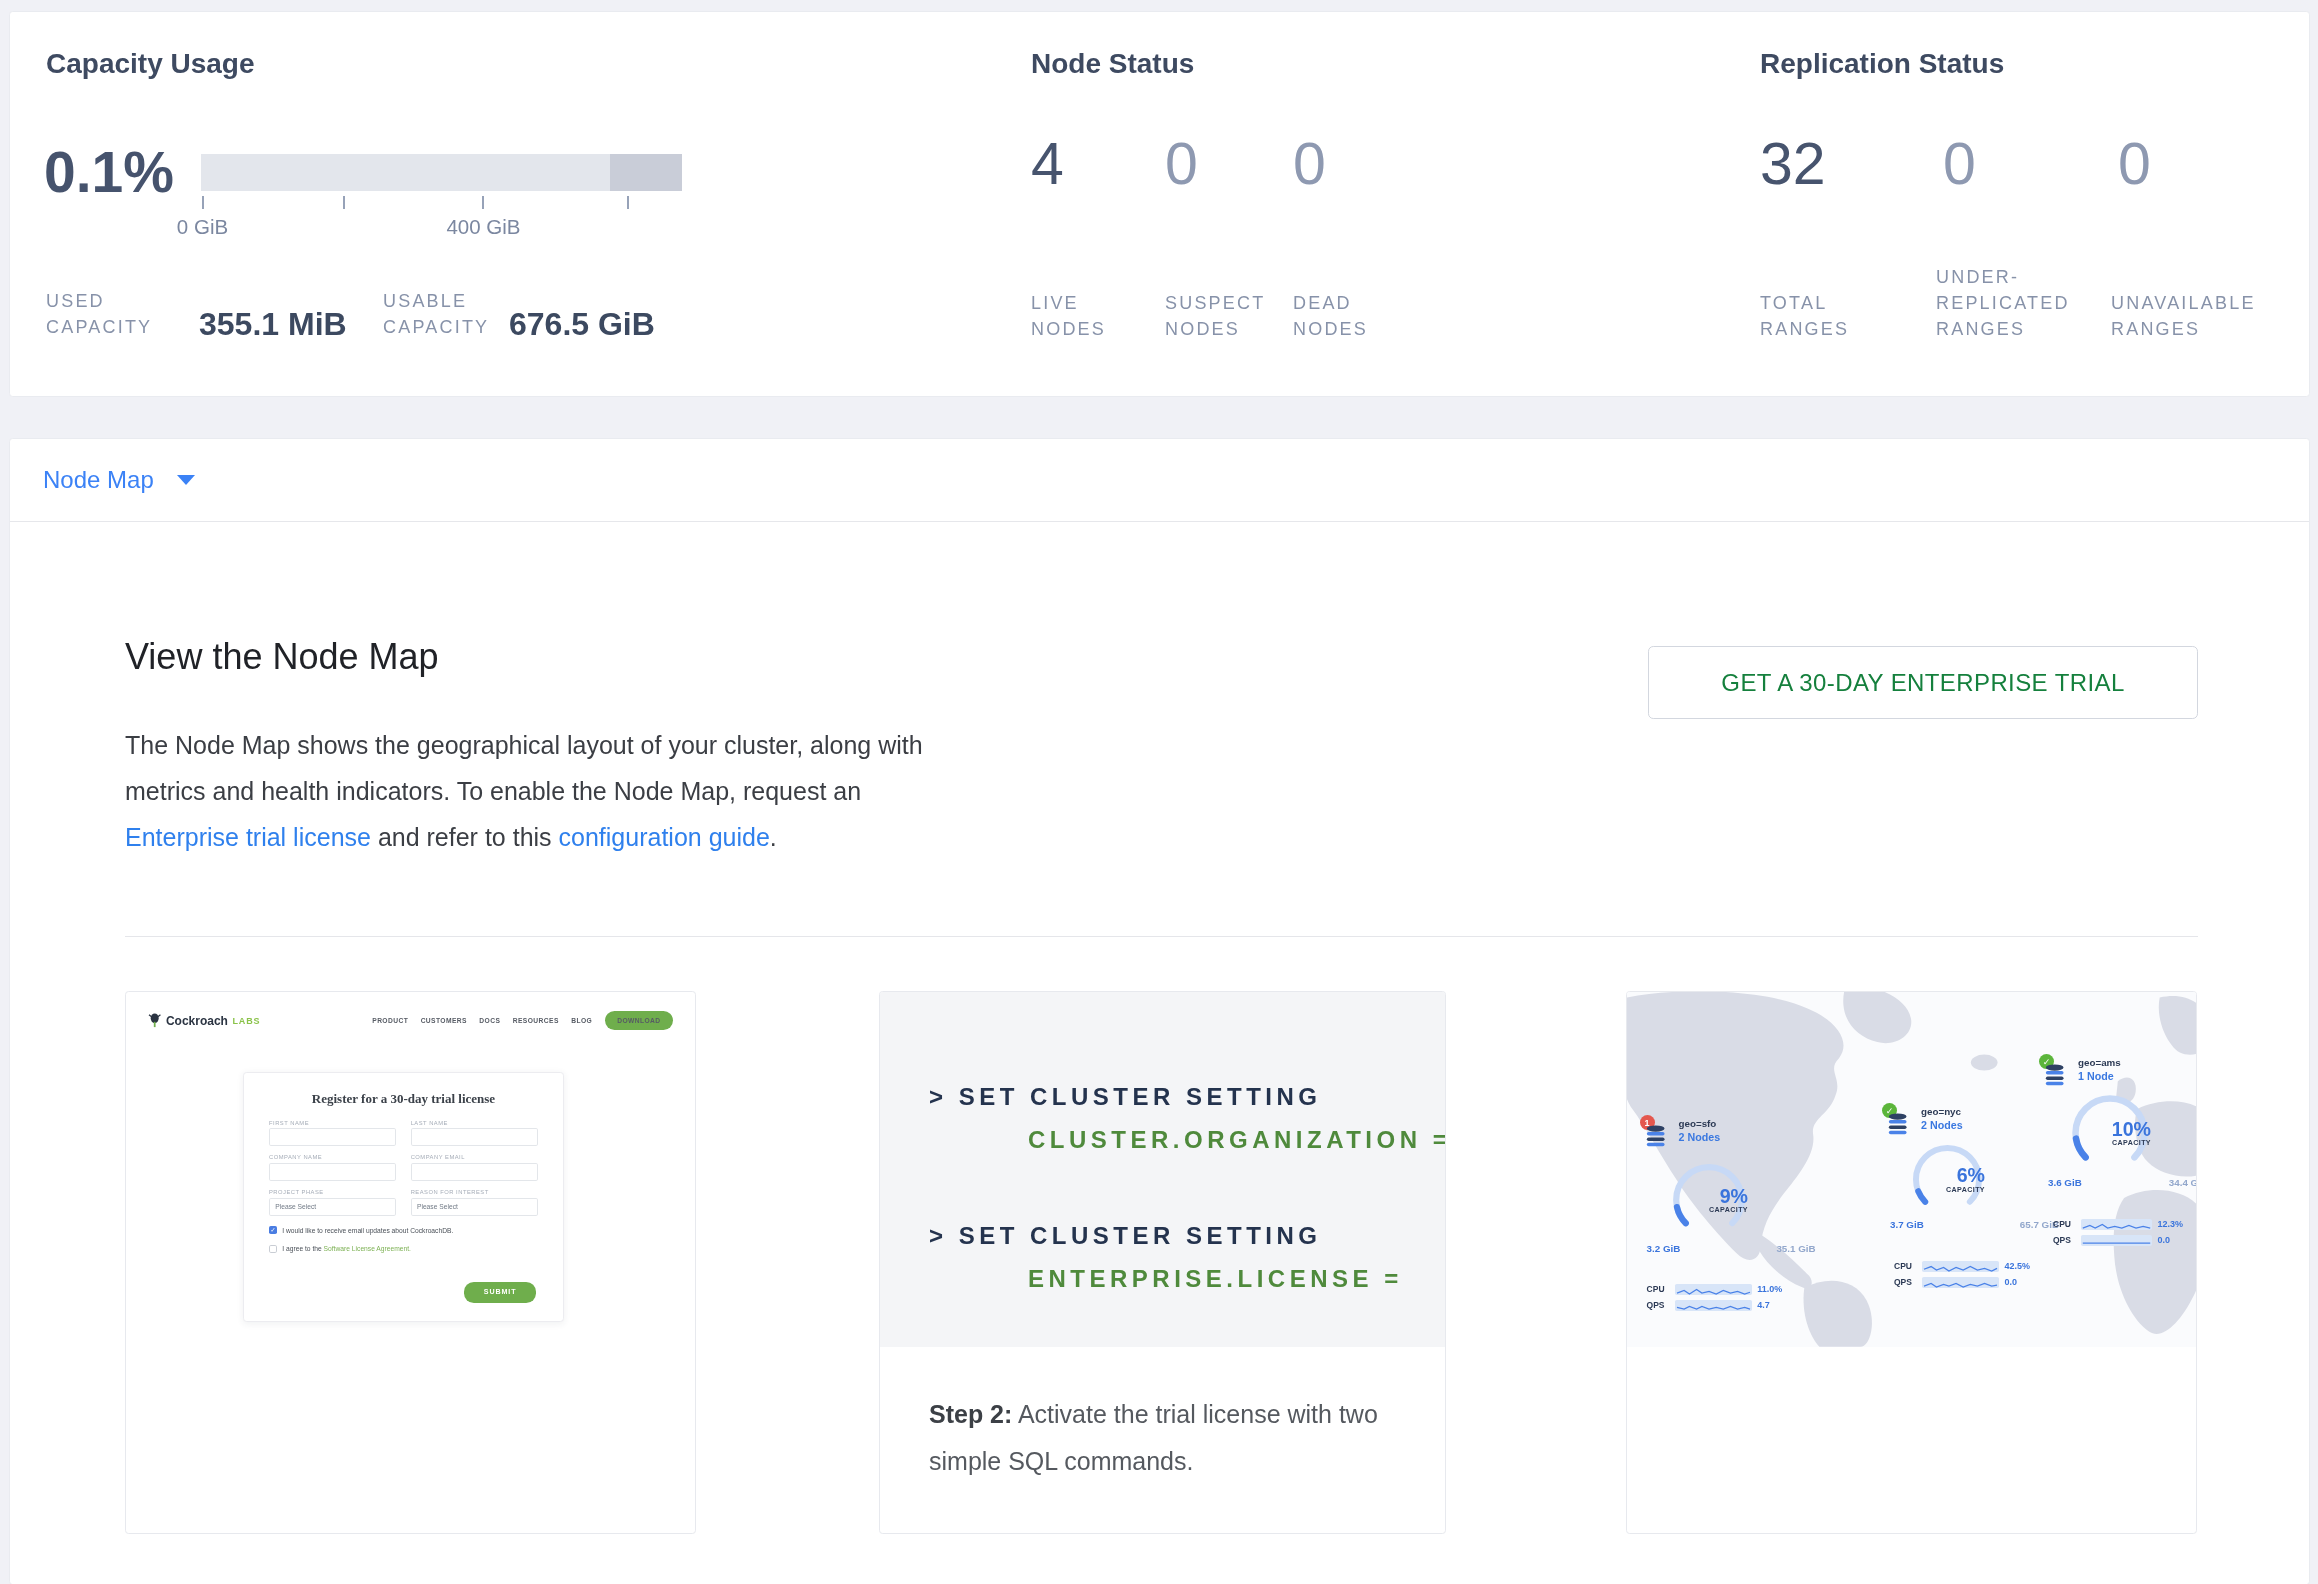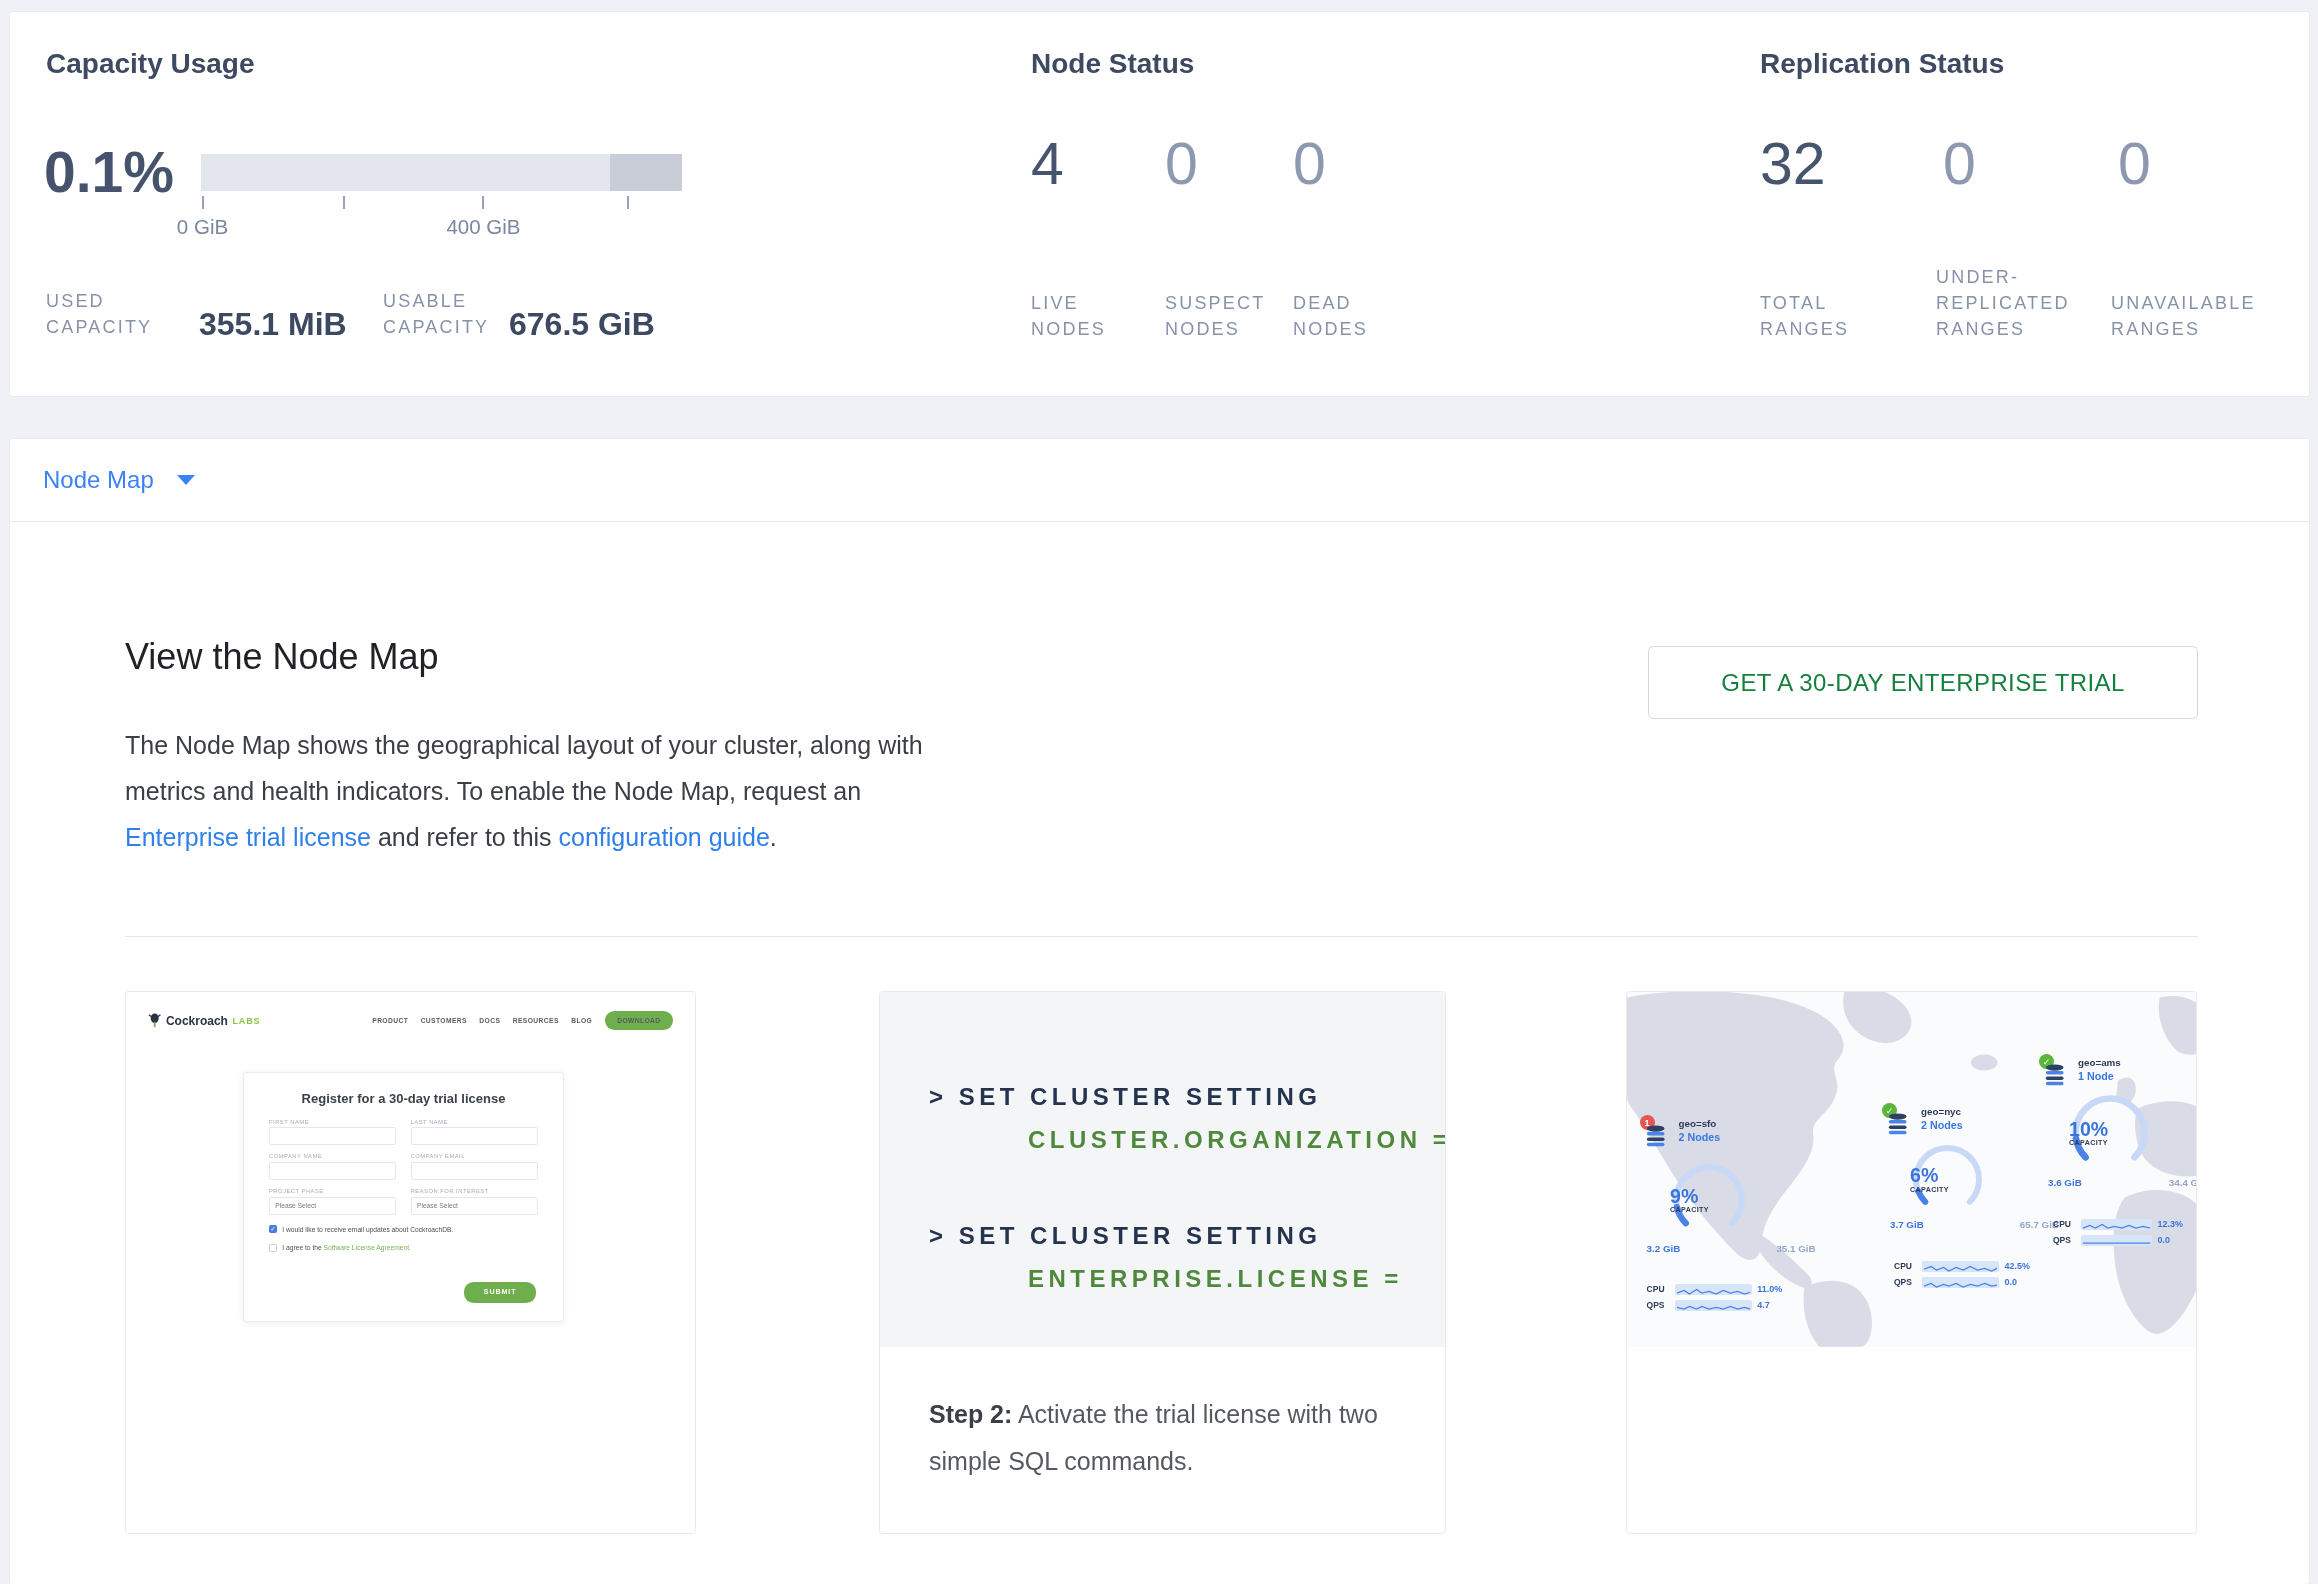--- a/index.html
+++ b/index.html
@@ -42,21 +42,21 @@
 
   
   .mock-head { position:absolute; left:22px; right:22px; top:12.5px; height:32px; display:flex; align-items:center; justify-content:space-between; }
   .mock-logo { display:flex; align-items:center; gap:4.5px; }
   .mock-brand { font-size:12px; font-weight:700; color:#2b3442; }
   .mock-brand-suffix { font-size:9px; font-weight:700; color:#8bc34a; letter-spacing:0.9px; }
   .mock-nav { display:flex; gap:12.5px; align-items:center; }
   .mock-nav span { font-size:6.7px; font-weight:700; color:#565b64; letter-spacing:0.4px; }
   .pill-btn { height:19.6px; padding:0 12.5px; border-radius:9.8px; background:#6fae4c; color:#fff; font-size:6.7px; font-weight:700; letter-spacing:0.9px; display:flex; align-items:center; }
   .mock-form { position:absolute; left:117px; top:80px; width:321px; height:250px; background:#fff; border:0.9px solid #ececf0; border-radius:3.6px; box-shadow:0 1.8px 7.1px rgba(40,50,70,.07); padding:18px 25px; }
-  .mock-form-title { text-align:center; font-size:13px; font-weight:600; color:#3b4149; margin-bottom:12.5px; }
+  .mock-form-title { text-align:center; font-size:13px; font-weight:600; color:#3b4149; margin-bottom:12.5px;font-family:Liberation Serif, serif; }
   .fgrid { display:grid; grid-template-columns:1fr 1fr; column-gap:14.3px; row-gap:8px; }
   .flabel { font-size:5.8px; color:#a6adb8; letter-spacing:0.5px; margin-bottom:2.7px; }
   .finput { height:18px; border:0.9px solid #e3e6ea; border-radius:1.8px; background:#fff; font-size:6.7px; color:#717a86; line-height:16px; padding-left:5.3px; }
   .cbrow { display:flex; align-items:center; gap:5.3px; margin-top:10.7px; }
   .cbox { width:8px; height:8px; border-radius:1.8px; flex:none; }
   .cbox.checked { background:#4a7de2; color:#fff; font-size:6.2px; line-height:8px; text-align:center; }
   .cbox.empty { border:0.9px solid #c9cdd4; background:#fff; }
   .cbtext { font-size:6.7px; color:#4a5058; }
   .greenlink { color:#7cb153; }
   .mock-submit { position:absolute; right:27px; bottom:18px; }
@@ -70,21 +70,21 @@
   
   .map-panel { position:absolute; left:0; top:0; width:100%; height:355px; background:#fafbfd; }
   .cluster { position:absolute; }
   .badge { position:absolute; width:15px; height:15px; border-radius:50%; color:#fff; font-size:9px; font-weight:700; display:flex; align-items:center; justify-content:center; }
   .badge.err { background:#e4574e; }
   .badge.ok { background:#5bb53b; }
   .cl-icon { position:absolute; left:5.3px; top:9.8px; }
   .cl-name { position:absolute; left:39px; top:2.7px; font-size:9.8px; font-weight:700; color:#2c3a55; white-space:nowrap; }
   .cl-nodes { position:absolute; left:39px; top:16px; font-size:10.7px; font-weight:700; color:#3a78e0; white-space:nowrap; }
   .gauge { position:absolute; }
-  .gauge-inner { position:absolute; inset:0; display:flex; flex-direction:column; align-items:flex-start; justify-content:center; }
+  .gauge-inner { position:absolute; inset:0; display:flex; flex-direction:column; align-items:flex-end; justify-content:center; }
   .gauge-pct { font-size:19.6px; font-weight:700; color:#3a74dc; line-height:1.05; }
   .gauge-cap { font-size:7.1px; font-weight:700; color:#2c3a55; letter-spacing:0.4px; }
   .gaugevals { position:absolute; display:flex; justify-content:space-between; width:169px; font-size:9.8px; font-weight:700; }
   .gv-used { color:#3a74dc; }
   .gv-total { color:#92a7cc; }
   .mrow { position:absolute; display:flex; align-items:center; gap:5.3px;margin-top:24px; }
   .m-label { font-size:8.5px; font-weight:700; color:#2c3a55; width:23px; }
   .sparkbox { width:77px; height:10.7px; background:#d8e5f8; border-radius:1.8px; }
   .m-val { font-size:9px; font-weight:700; color:#3a74dc; }
 </style>

